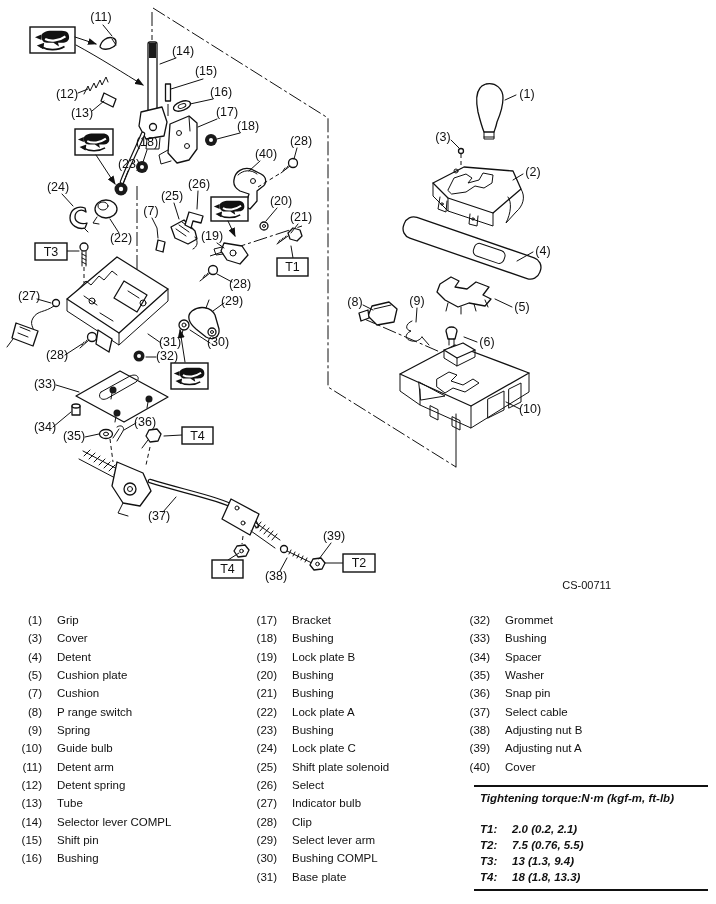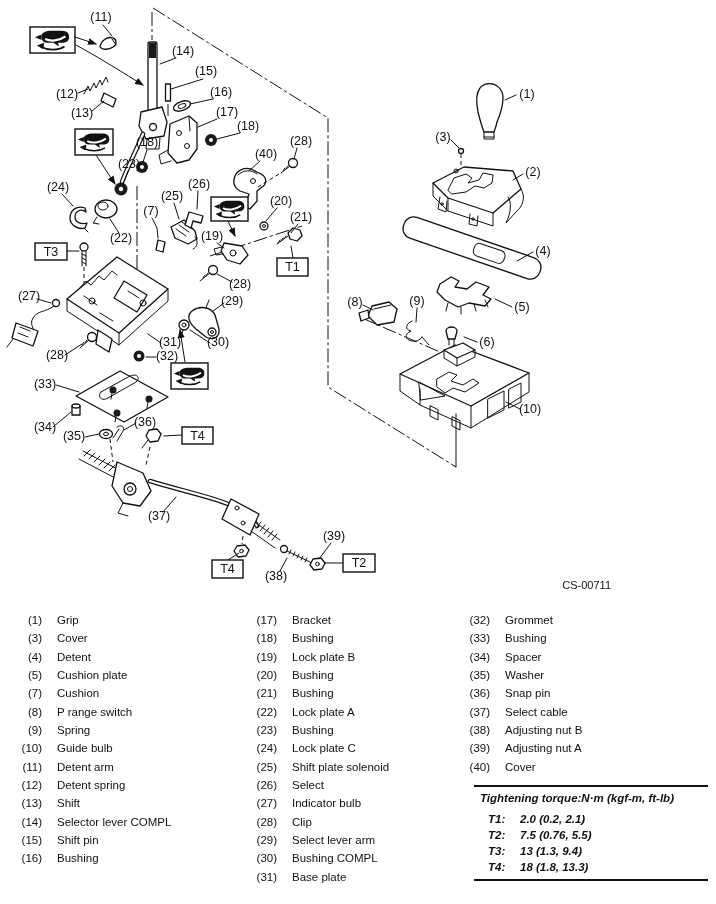--- a/index.html
+++ b/index.html
@@ -12,22 +12,22 @@
   .pcol.c1{left:20px}
   .pcol.c2{left:255px}
   .pcol.c3{left:468px}
   .prow{height:18.33px;line-height:18.33px}
   .pnum{display:inline-block;width:22px;text-align:right}
   .pname{margin-left:15px}
 
   .ttable{position:absolute;left:474px;top:785px;width:228px;
           border-top:2px solid #111;border-bottom:2px solid #111;
           padding:3px 0 4px 6px;font-style:italic;font-weight:bold;font-size:11.5px}
-  .ttitle{line-height:17px;margin-bottom:4px}
-  .trow{display:flex;line-height:16px;margin-left:8px}
+  .ttitle{line-height:17px;margin-bottom:14px}
+  .trow{display:flex;line-height:16px;margin-left:0}
   .tlabel{width:26px}
   .tvalue{margin-left:6px}
   .lt{fill:none;stroke:#111;stroke-width:1;stroke-linecap:round}
   .cl{fill:none;stroke:#111;stroke-width:1;stroke-dasharray:14 3 3 3}
   .dsh{fill:none;stroke:#111;stroke-width:1;stroke-dasharray:4 3}
   .fw{fill:#fff;stroke:#111;stroke-width:1.3;stroke-linejoin:round}
   .fd{fill:#1a1a1a;stroke:none}
   .co{font-size:12.5px;fill:#111;text-anchor:middle}
   .cs{font-size:11px;fill:#111;text-anchor:end}
   .tbx{fill:#fff;stroke:#111;stroke-width:1.4}
@@ -505,21 +505,21 @@
       <div class="prow">
       <span class="pnum">(10)</span><span class="pname">Guide bulb</span>
     </div>
       <div class="prow">
       <span class="pnum">(11)</span><span class="pname">Detent arm</span>
     </div>
       <div class="prow">
       <span class="pnum">(12)</span><span class="pname">Detent spring</span>
     </div>
       <div class="prow">
-      <span class="pnum">(13)</span><span class="pname">Shift</span>
+      <span class="pnum">(13)</span><span class="pname">Tube</span>
     </div>
       <div class="prow">
       <span class="pnum">(14)</span><span class="pname">Selector lever COMPL</span>
     </div>
       <div class="prow">
       <span class="pnum">(15)</span><span class="pname">Shift pin</span>
     </div>
       <div class="prow">
       <span class="pnum">(16)</span><span class="pname">Bushing</span>
     </div>

